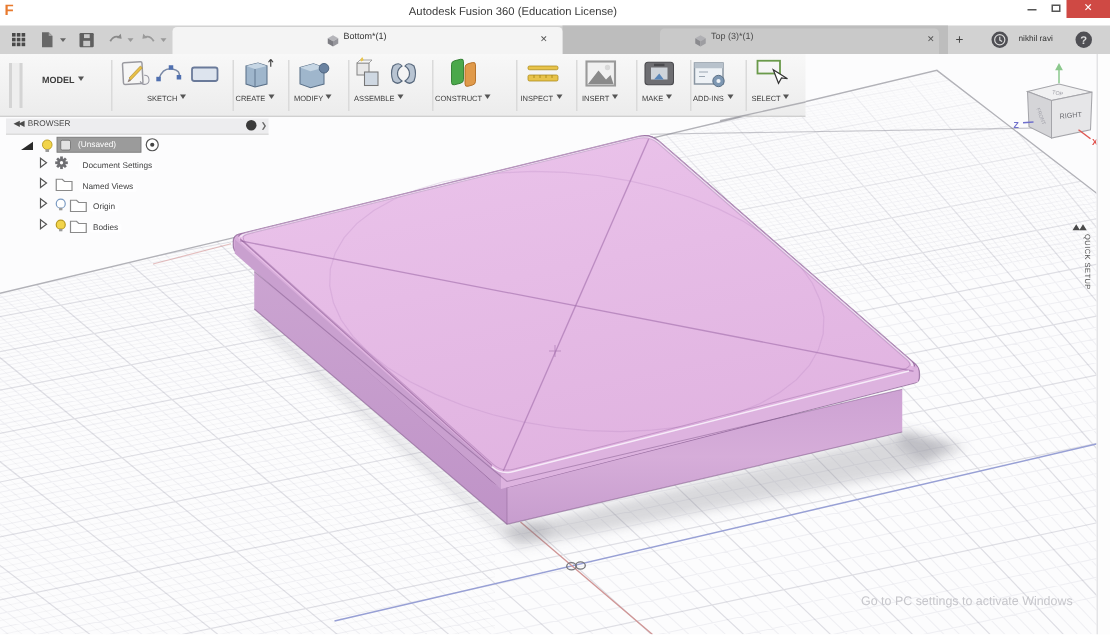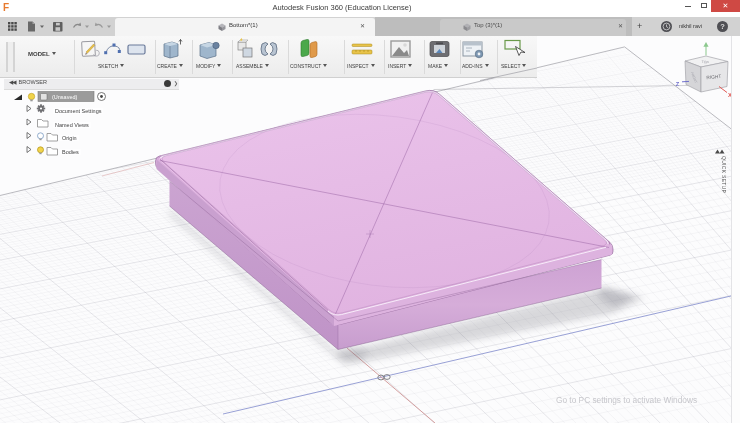--- a/index.html
+++ b/index.html
@@ -22,21 +22,21 @@
 #grip{left:6px;top:6px;width:9px;height:30px;background:#eeeeee;border-left:2px solid #d4d4d4;border-right:2px solid #d4d4d4}
 .sep{top:4px;width:1px;height:34px;background:#dadada}
 .tlab{font-size:5px;color:#3c3c3c;white-space:nowrap}
 .caret{display:inline-block;width:0;height:0;border-left:2.5px solid transparent;border-right:2.5px solid transparent;border-top:3px solid #555;vertical-align:1px;margin-left:2px}
 
 #brhead{left:4px;top:79px;width:175px;height:11px;background:rgba(236,236,238,.95);border-bottom:1px solid #dcdcdc;font-size:5.5px;color:#4a4a4a}
 .brrow{font-size:5.5px;color:#3f3f3f;white-space:nowrap}
 .pill{background:rgba(255,255,255,.7);padding:0 2px;border-radius:1px}
 
 #awm1{left:575px;top:380px;font-size:12.3px;color:#b7b7bc}
-#awm2{left:556px;top:394.5px;font-size:8.3px;color:#c6c6cb}
+#awm2{left:574px;top:394.5px;font-size:8.3px;color:#c6c6cb}
 
 #rstrip{left:731px;top:36px;width:9px;height:387px;background:#fdfdfd;border-left:1px solid #e3e3e6}
 #qsetup{left:714px;top:156px;width:13px;height:60px;font-size:5px;color:#555;writing-mode:vertical-rl;text-align:left;letter-spacing:.3px;white-space:nowrap}
 </style></head>
 <body>
 <div id="page">
 <svg class="abs" style="left:0;top:36px" width="740" height="387" viewBox="0 0 740 387">
  <defs>
   <clipPath id="gclip">
           <polygon points="0,159.5 624.6,10.9 740,99.7 740,387 0,387"></polygon>

